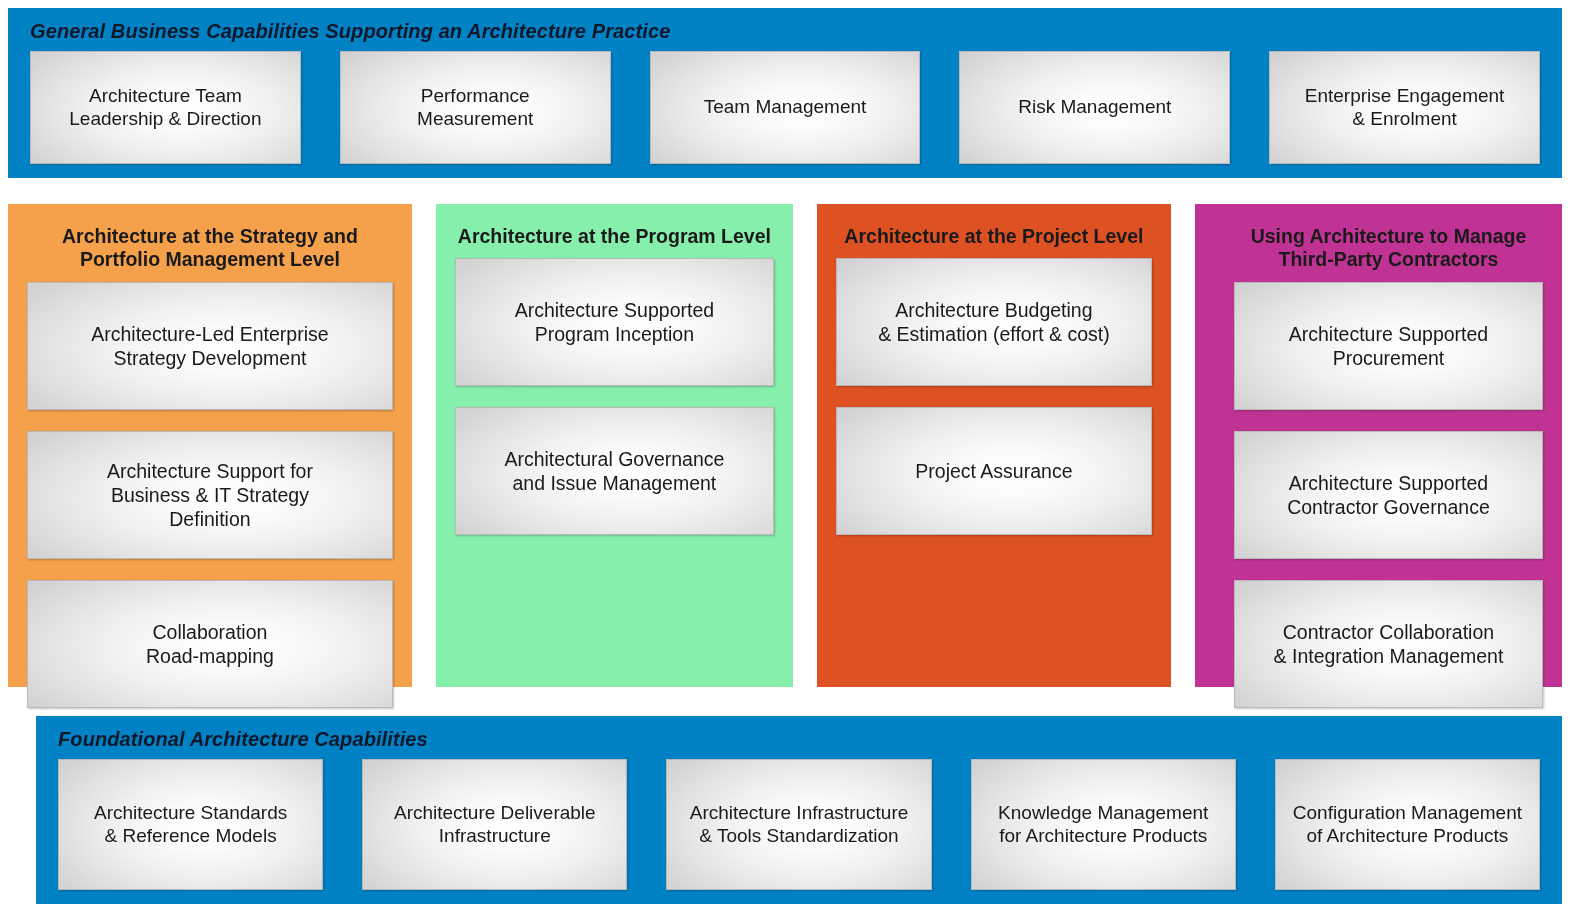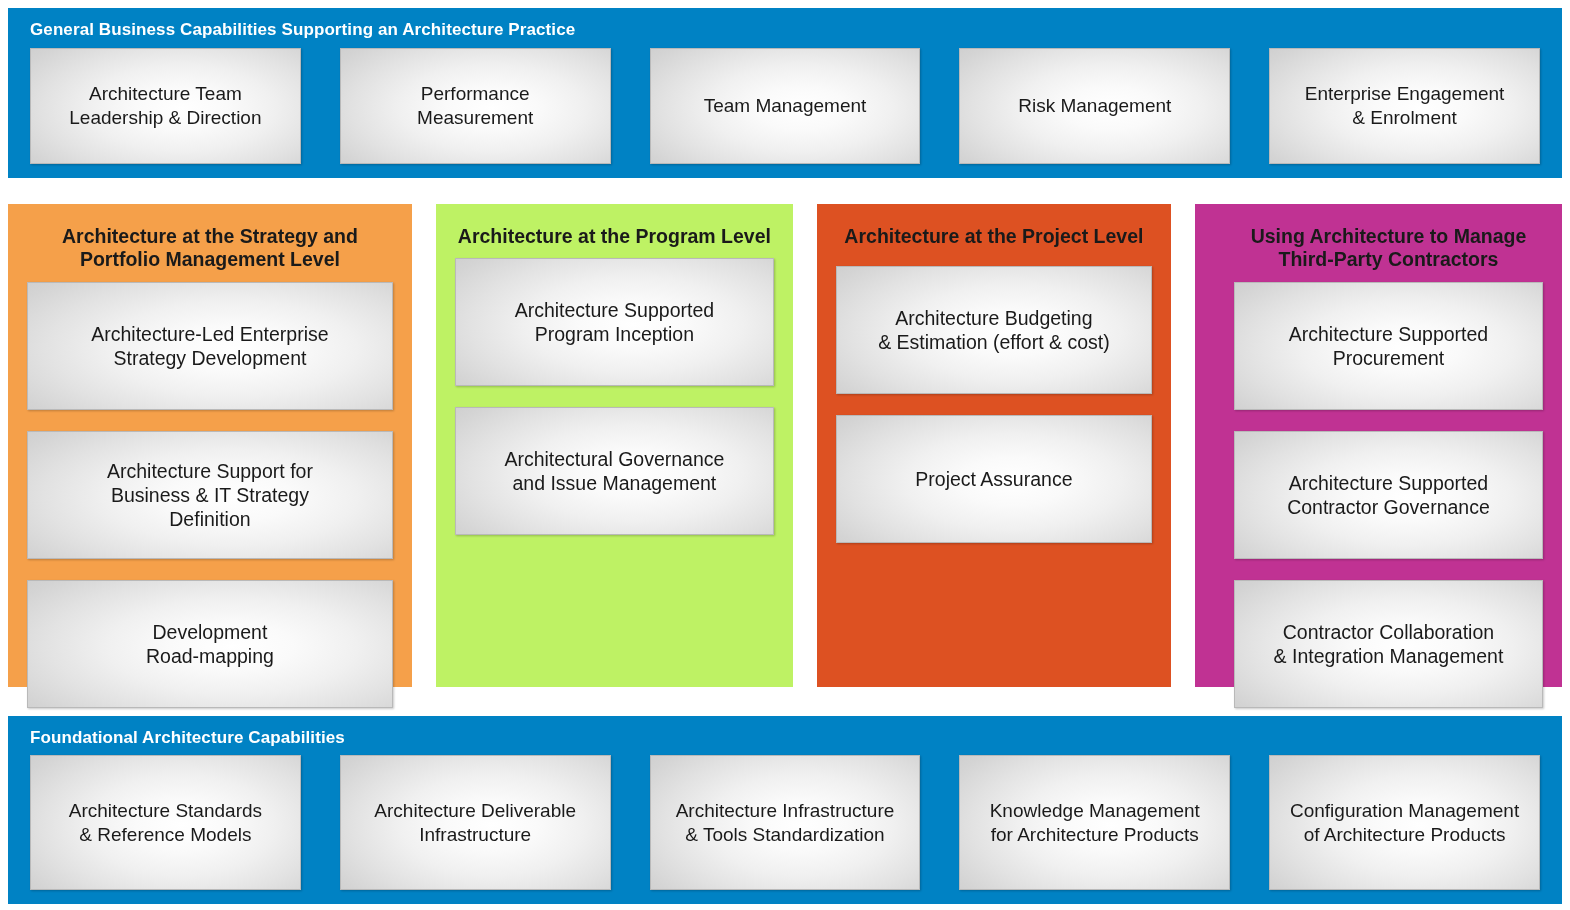--- a/index.html
+++ b/index.html
@@ -27,27 +27,28 @@
 
   
   .banner {
     position: relative;
     box-sizing: border-box;
     padding: 10px 22px 14px 22px;
     display: flex;
     flex-direction: column;
   }
   .banner-title {
-    color: #ffffff;
-    font-size: 17px;
+    color: #0f172a;
+    font-size: 20px;
     font-weight: bold;
     line-height: 1.15;
     letter-spacing: 0.1px;
     margin: 2px 0 8px 0;
     white-space: nowrap;
+    font-style: italic;
   }
   .banner-row {
     display: flex;
     flex-direction: row;
     gap: 39px;
     flex: 1;
   }
   .banner-row > .card { flex: 1 1 0; }
 
   
@@ -74,22 +75,22 @@
   }
   .column-cards {
     display: flex;
     flex-direction: column;
     gap: 21px;
   }
   .column-cards > .card { height: 128px; }
 
   
   .col-strategy   { width: 405px; background: #f5a04a; }
-  .col-program    { width: 358px; background: #bef264; }
-  .col-project    { width: 355px; background: #dd5122; gap: 8px; }
+  .col-program    { width: 358px; background: #86efac; }
+  .col-project    { width: 355px; background: #dd5122; }
   .col-contractor { width: 368px; background: #c03293; padding-left: 39px; }
 
   
   .card {
     position: relative;
     box-sizing: border-box;
     border: 1px solid #b9b9b9;
     background:
       radial-gradient(ellipse 78% 86% at 56% 52%,
         #ffffff 0%,
@@ -155,21 +156,21 @@
         <div class="card">
           <span class="card-label">Architecture-Led Enterprise
 Strategy Development</span>
         </div>
         <div class="card">
           <span class="card-label">Architecture Support for
 Business &amp; IT Strategy
 Definition</span>
         </div>
         <div class="card">
-          <span class="card-label">Development
+          <span class="card-label">Collaboration
 Road-mapping</span>
         </div>
       </div>
     </div>
 
     <div class="column col-program">
       <div class="column-title">Architecture at the
 Program Level</div>
       <div class="column-cards">
         <div class="card">
@@ -211,21 +212,21 @@
         </div>
         <div class="card">
           <span class="card-label">Contractor Collaboration
 &amp; Integration Management</span>
         </div>
       </div>
     </div>
 
   </section>
 
-  <section class="banner" style="background:#0082c4; height:200px;">
+  <section class="banner" style="background:#0082c4; height:200px;margin-left:28px;">
     <div class="banner-title">Foundational Architecture Capabilities</div>
     <div class="banner-row">
 
       <div class="card">
         <span class="card-label">Architecture Standards
 &amp; Reference Models</span>
       </div>
       <div class="card">
         <span class="card-label">Architecture Deliverable
 Infrastructure</span>

